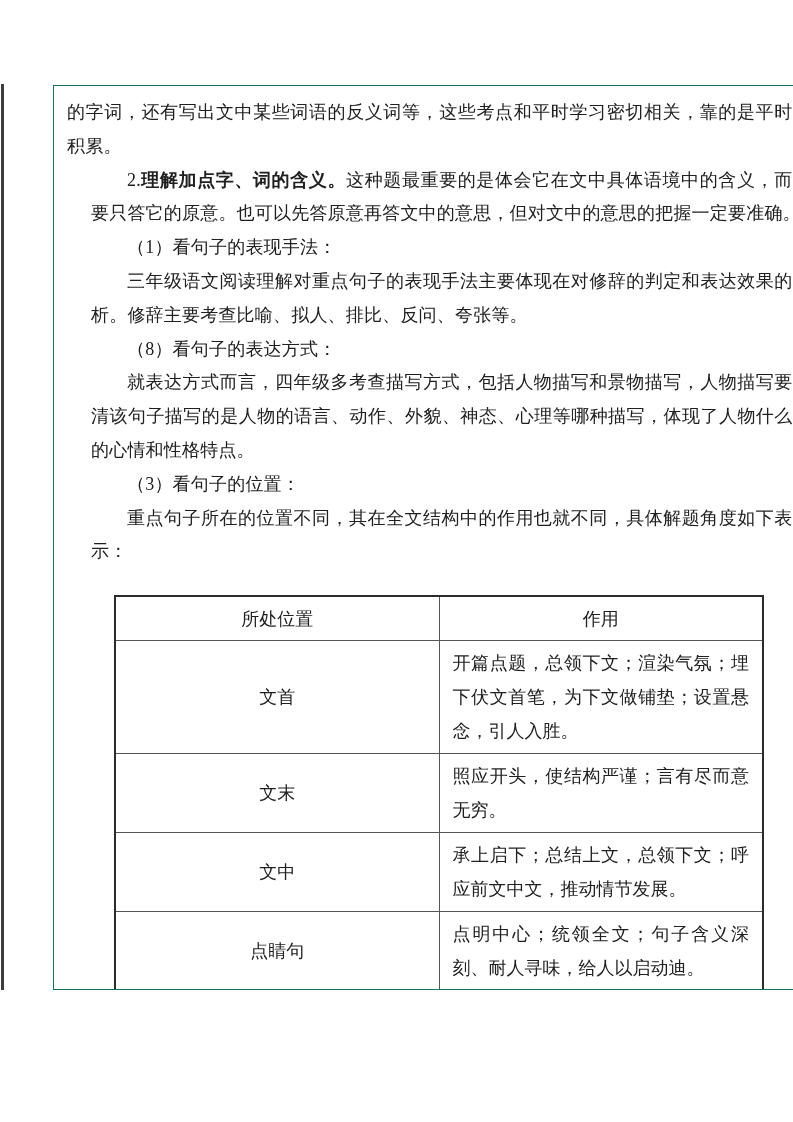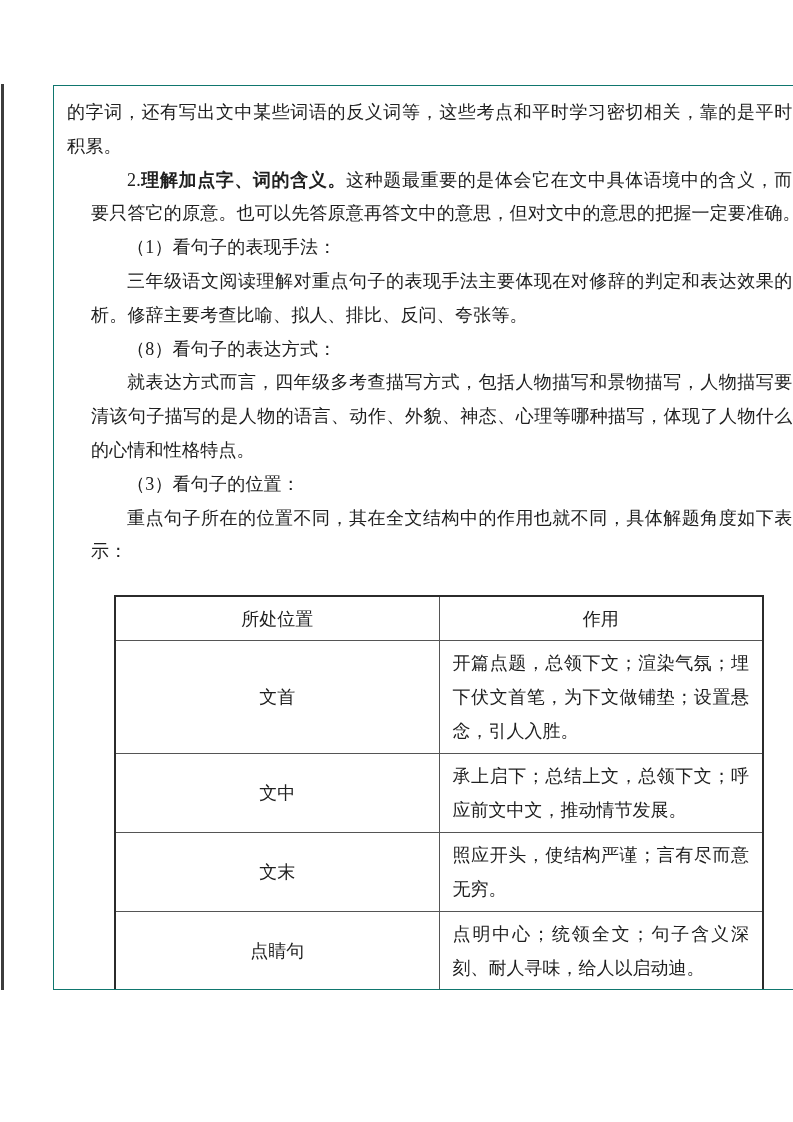--- a/index.html
+++ b/index.html
@@ -100,26 +100,26 @@
         <th class="c-pos">所处位置</th>
         <th class="c-role">作用</th>
       </tr>
     </thead>
     <tbody>
       <tr class="two-line">
         <td class="c-pos">文首</td>
         <td class="c-role">开篇点题，总领下文；渲染气氛；埋下伏文首笔，为下文做铺垫；设置悬念，引人入胜。</td>
       </tr>
       <tr class="one-line">
+        <td class="c-pos">文末</td>
+        <td class="c-role">照应开头，使结构严谨；言有尽而意无穷。</td>
+      </tr>
+      <tr class="one-line">
         <td class="c-pos">文中</td>
         <td class="c-role">承上启下；总结上文，总领下文；呼应前文中文，推动情节发展。</td>
-      </tr>
-      <tr class="one-line">
-        <td class="c-pos">文末</td>
-        <td class="c-role">照应开头，使结构严谨；言有尽而意无穷。</td>
       </tr>
       <tr class="one-line">
         <td class="c-pos">点睛句</td>
         <td class="c-role">点明中心；统领全文；句子含义深刻、耐人寻味，给人以启动迪。</td>
       </tr>
 
     </tbody>
   </table>
 
 </div>

